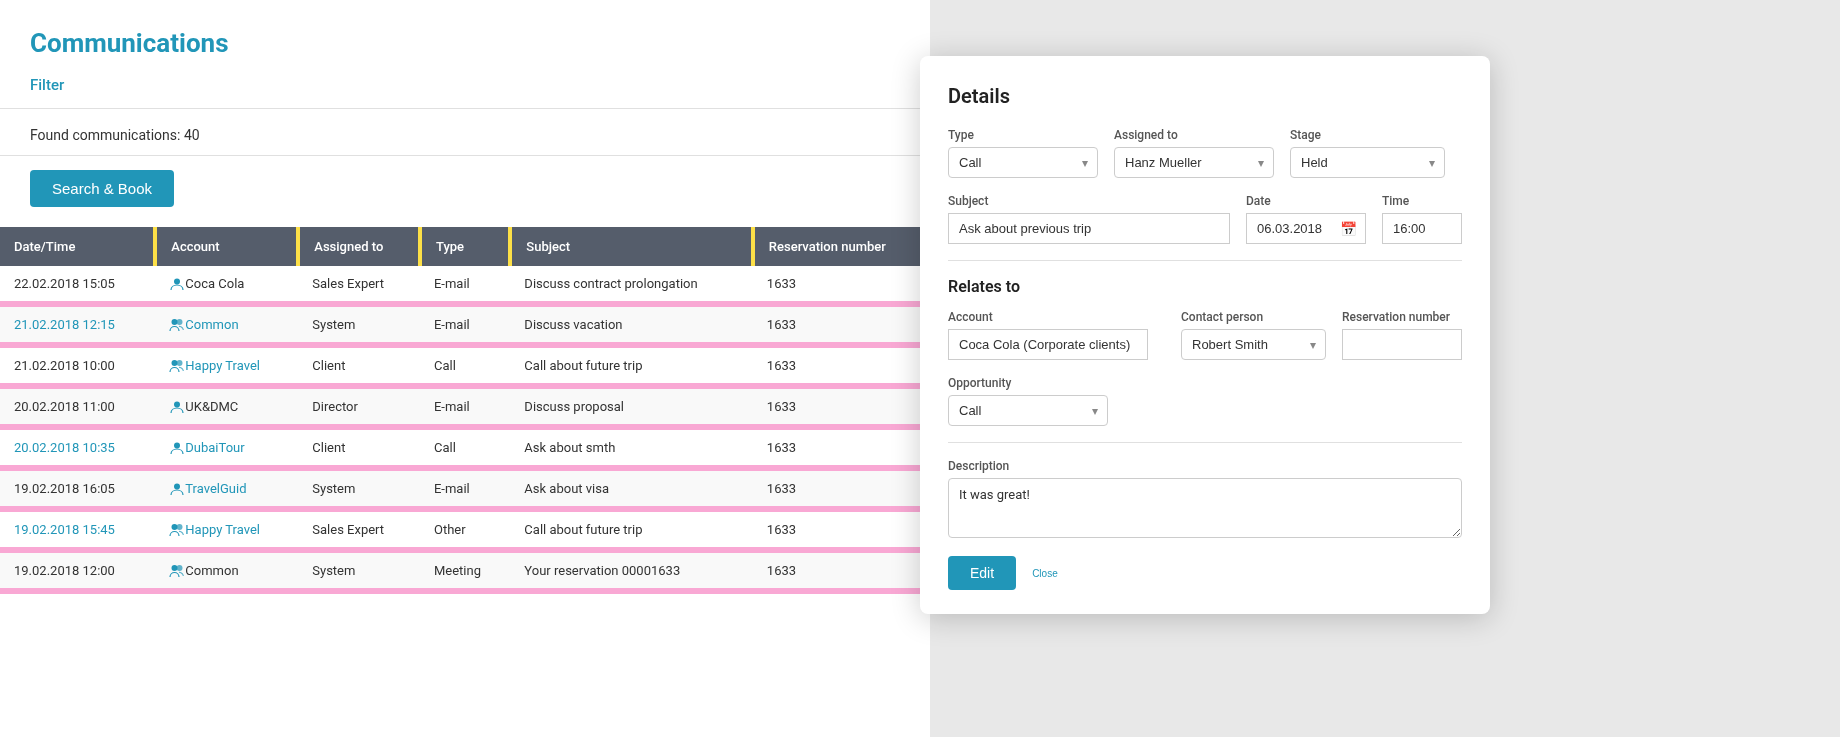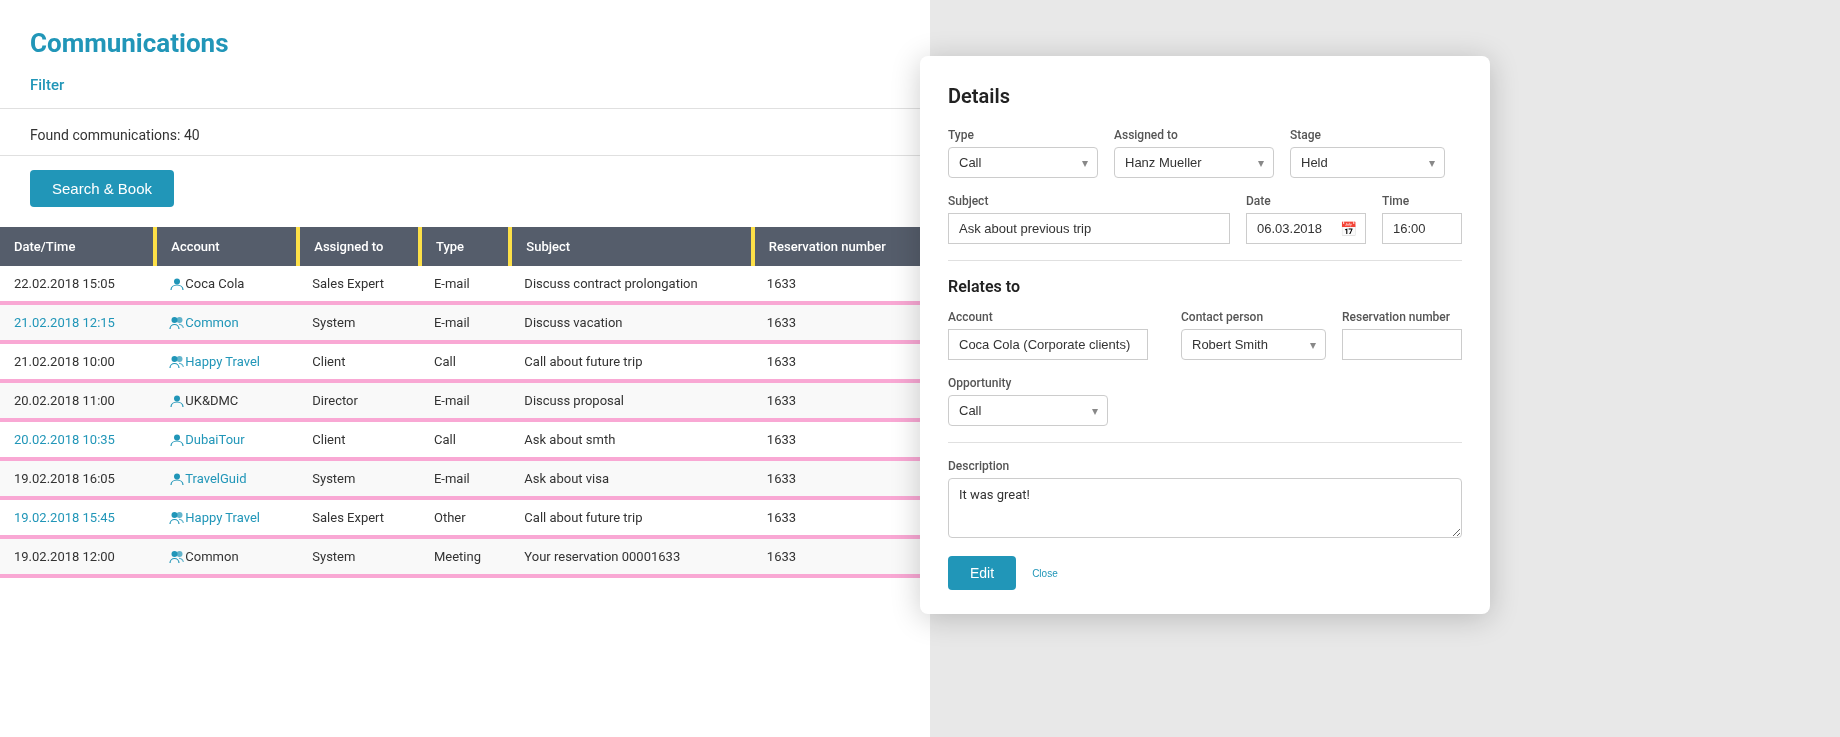--- a/index.html
+++ b/index.html
@@ -75,21 +75,21 @@
       font-size: 13px;
       text-align: left;
       border-right: 4px solid #fde047;
     }
 
     .comm-table thead th:last-child {
       border-right: none;
     }
 
     .comm-table tbody tr {
-      border-bottom: 4px solid #f9a8d4;
+      border-bottom: 6px solid #f9a8d4;
       margin-left: 7px;
     }
 
     .comm-table tbody tr:nth-child(even) {
       background: #f9f9f9;
     }
 
     .comm-table tbody td {
       padding: 10px 14px;
       color: #333;

